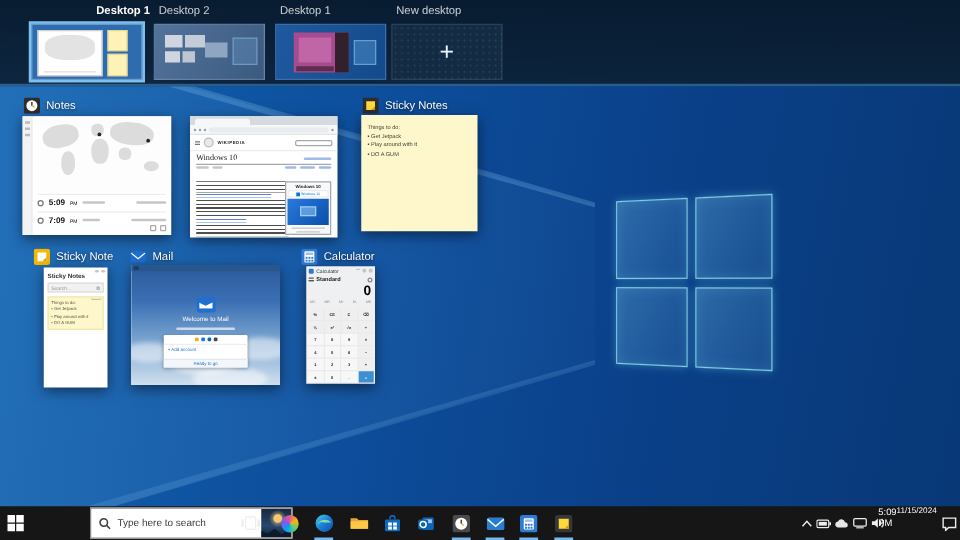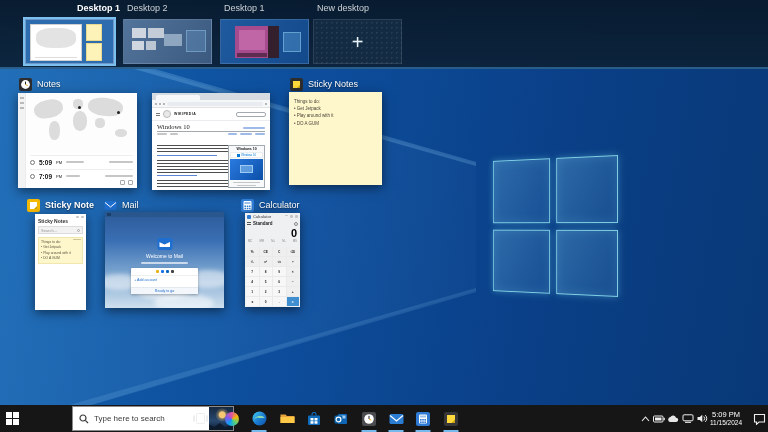--- a/index.html
+++ b/index.html
@@ -117,21 +117,21 @@
   .startlogo i{background:#fff;display:block;}
   .searchbox{position:absolute;left:24px;top:1px;width:162px;height:25px;background:#fff;
     border:1px solid #8a8a8a;display:flex;align-items:center;overflow:hidden;margin-left:48px;}
   .searchbox .ph{font-size:8px;color:#3c3c3c;margin-left:5px;flex:1;white-space:nowrap;}
   .bingimg{width:24px;height:100%;position:relative;flex:0 0 auto;
     background:radial-gradient(circle 5px at 55% 34%,#f7c873 0 3px,rgba(247,200,115,.4) 4px,transparent 7px),
     linear-gradient(#16283f 0%,#28486f 60%,#0d1b30 100%);}
   .bingimg:after{content:"";position:absolute;left:0;right:0;bottom:0;height:10px;background:#0c1a2c;
     clip-path:polygon(0 100%,0 45%,22% 70%,45% 30%,68% 75%,88% 45%,100% 65%,100% 100%);}
   .traytxt{font-size:8px;color:#fff;white-space:nowrap;}
-  .clockblk{position:absolute;top:0;height:27px;display:flex;flex-direction:column;align-items:center;justify-content:center;line-height:1.25;}
+  .clockblk{position:absolute;top:0;height:27px;display:flex;flex-direction:row;align-items:flex-start;justify-content:center;line-height:1.25;}
   .clockblk .t{font-size:7.5px;color:#fff;}
   .clockblk .d{font-size:6.5px;color:#fff;}
   svg{display:block;}
 </style>
 </head>
 <body>
 
 <div class="screen">
 
   <div class="wp-ray ray-cone"></div>
@@ -292,21 +292,21 @@
   </div>
   <div class="wcard" style="left:289px;top:92px;width:93px;height:93px;background:#fdf7cb;">
     <div class="note-body">
       <div>Things to do:</div>
       <div>• Get Jetpack</div>
       <div>• Play around with it</div>
       <div>• DO A GUM</div>
     </div>
   </div>
 
-  <div class="whead" style="left:27px;top:198px;font-weight:bold;">
+  <div class="whead" style="left:27px;top:198px;">
     <span class="appico">
       <svg width="13" height="13">
           <rect width="13" height="13" rx="2" fill="#f5b800"></rect>
           <rect x="3" y="3" width="7" height="7" fill="#fff"></rect>
           <path d="M10,10 l-3,0 3,-3z" fill="#caa50d"></path>
         </svg>
     </span>
     <span class="ttl">Sticky Note</span>
   </div>
   <div class="wcard" style="left:35px;top:214px;width:51px;height:96px;">

